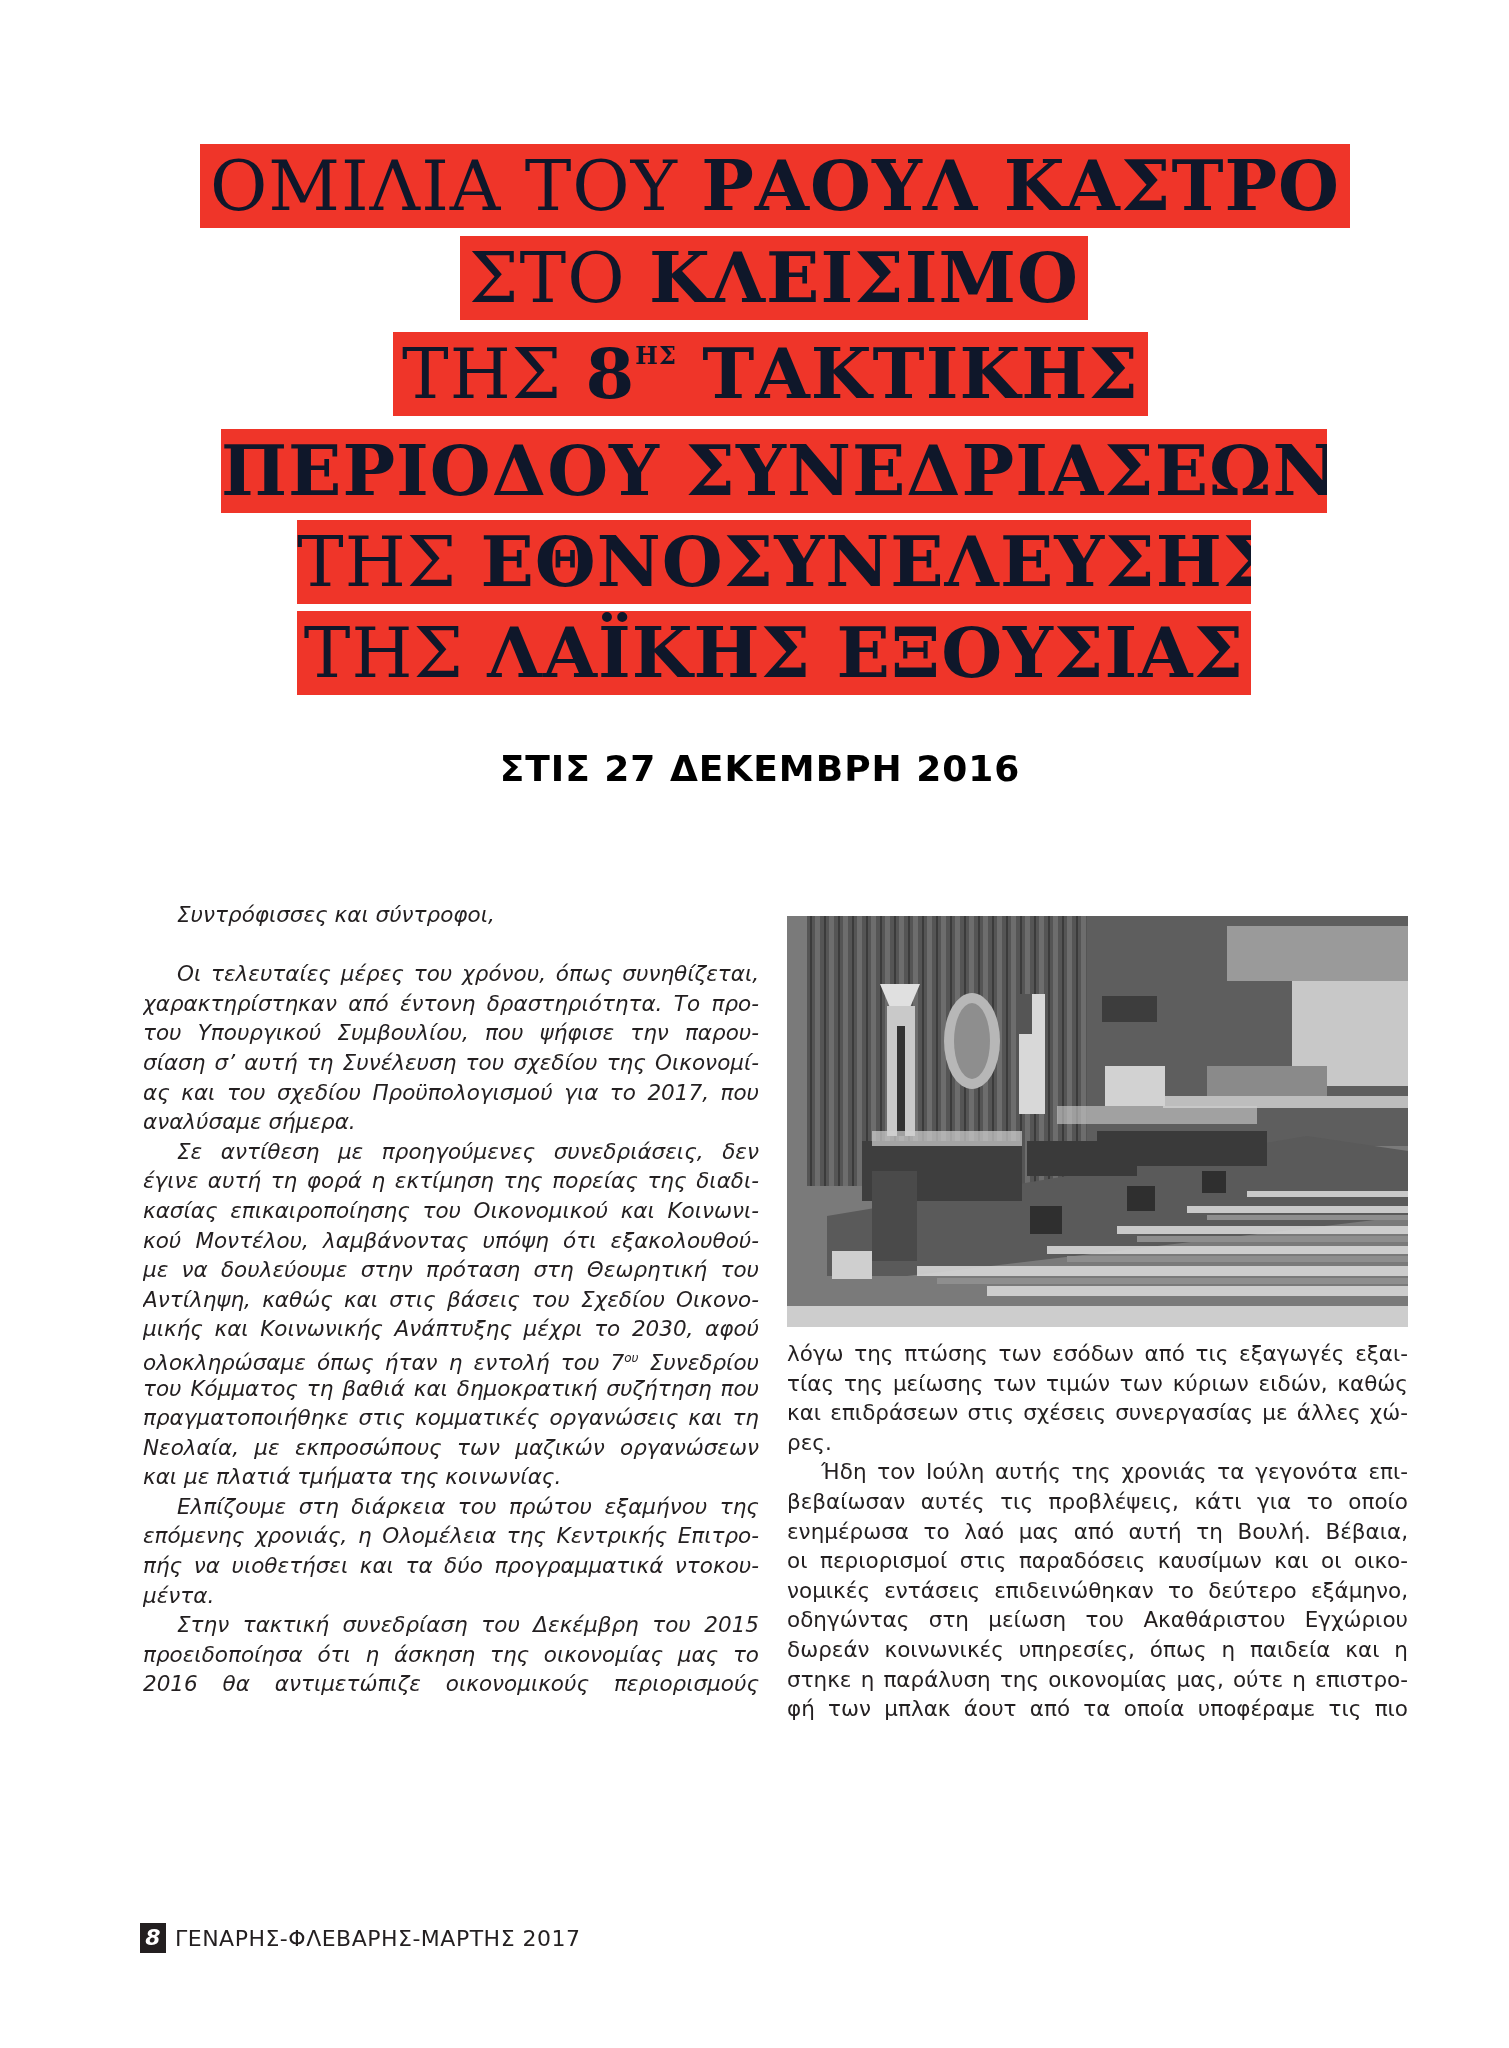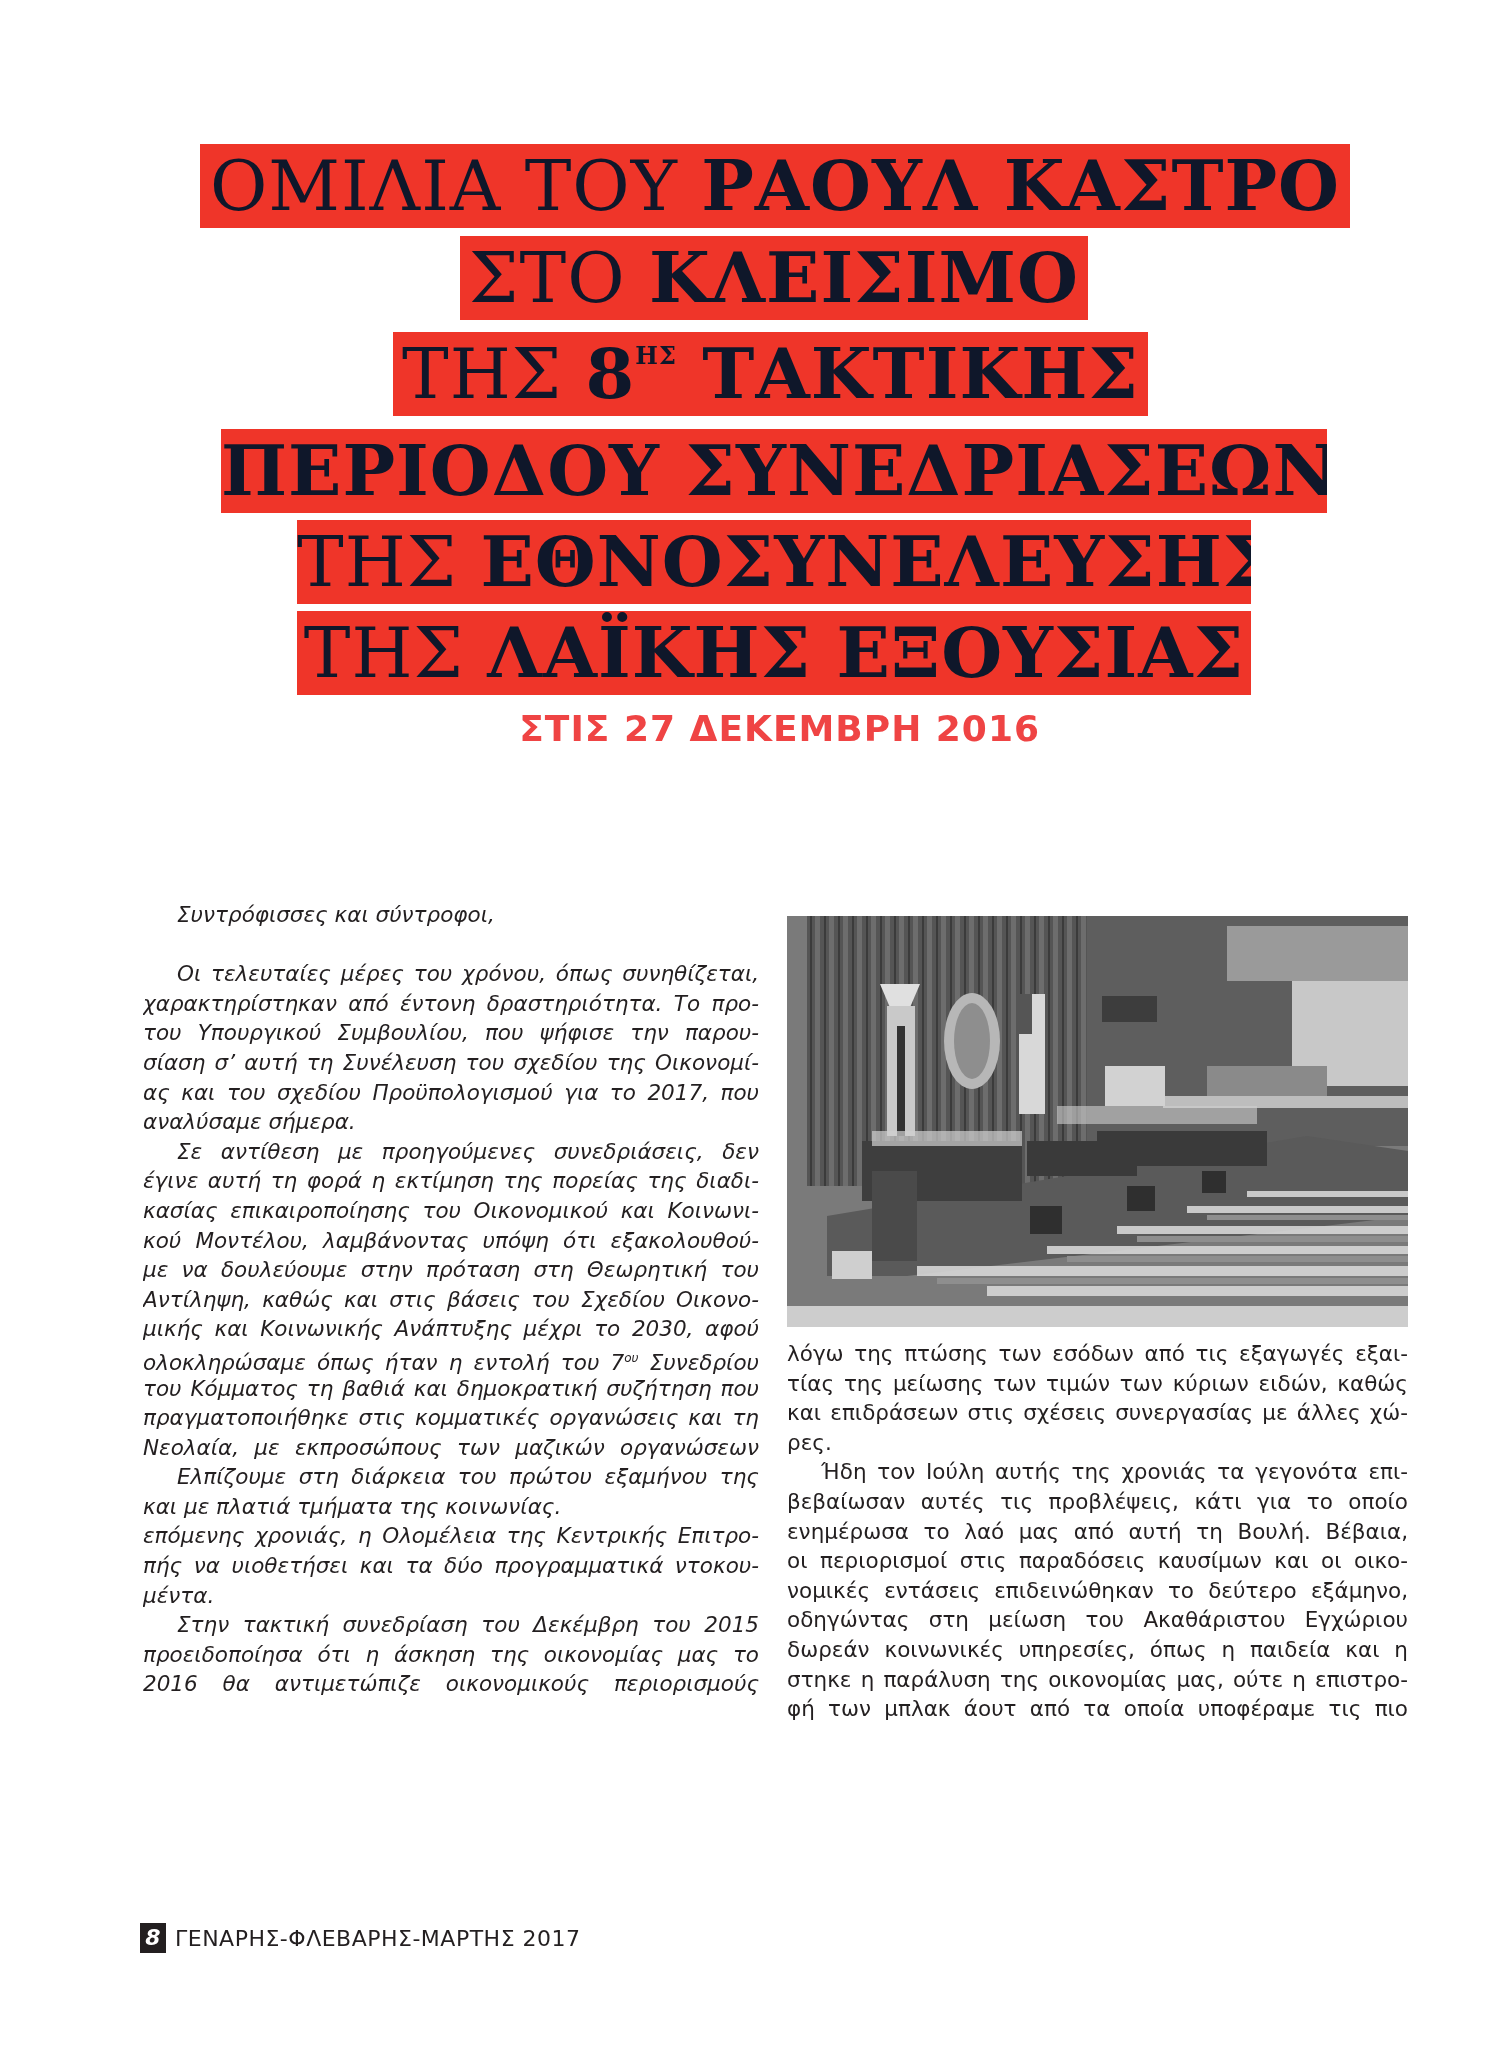--- a/index.html
+++ b/index.html
@@ -14,22 +14,22 @@
   .title-bar .thin { font-weight: normal; }
   .title-bar sup { font-size: 24px; vertical-align: top; line-height: 40px; position: relative; top: 4px; }
 
   #bar1 { left: 200px; top: 144px; width: 1150px; }
   #bar2 { left: 460px; top: 236px; width: 628px; }
   #bar3 { left: 393px; top: 332px; width: 755px; }
   #bar4 { left: 221px; top: 429px; width: 1106px; }
   #bar5 { left: 297px; top: 520px; width: 954px; }
   #bar6 { left: 297px; top: 611px; width: 954px; }
 
-  .subtitle { position: absolute; left: 480px; top: 708px; width: 560px;
-              text-align: right; color: #ef4444; font-family: "DejaVu Sans", sans-serif;
+  .subtitle { position: absolute; left: 480px; top: 748px; width: 560px;
+              text-align: center; color: #000000; font-family: "DejaVu Sans", sans-serif;
               font-size: 36px; font-weight: bold; letter-spacing: 1px; }
 
   .col { position: absolute; font-size: 21.5px; line-height: 29.6px; }
   #col-left { left: 143px; top: 900px; width: 616px; font-style: italic; }
   #col-right { left: 787px; top: 1339px; width: 621px; }
   .line { display: block; height: 29.6px; text-align: justify; text-align-last: justify; white-space: nowrap; overflow: hidden; }
   .line.last { text-align-last: left; }
   .line.indent { padding-left: 34px; }
   .spacer { display: block; height: 29.6px; }
 
@@ -81,22 +81,22 @@
       <span class="line">έγινε αυτή τη φορά η εκτίμηση της πορείας της διαδι-</span>
       <span class="line">κασίας επικαιροποίησης του Οικονομικού και Κοινωνι-</span>
       <span class="line">κού Μοντέλου, λαμβάνοντας υπόψη ότι εξακολουθού-</span>
       <span class="line">με να δουλεύουμε στην πρόταση στη Θεωρητική του</span>
       <span class="line">Αντίληψη, καθώς και στις βάσεις του Σχεδίου Οικονο-</span>
       <span class="line">μικής και Κοινωνικής Ανάπτυξης μέχρι το 2030, αφού</span>
       <span class="line">ολοκληρώσαμε όπως ήταν η εντολή του 7<sup style="font-size:12px;">ου</sup> Συνεδρίου</span>
       <span class="line">του Κόμματος τη βαθιά και δημοκρατική συζήτηση που</span>
       <span class="line">πραγματοποιήθηκε στις κομματικές οργανώσεις και τη</span>
       <span class="line">Νεολαία, με εκπροσώπους των μαζικών οργανώσεων</span>
+      <span class="line last">και με πλατιά τμήματα της κοινωνίας.</span>
       <span class="line indent">Ελπίζουμε στη διάρκεια του πρώτου εξαμήνου της</span>
-      <span class="line last">και με πλατιά τμήματα της κοινωνίας.</span>
       <span class="line">επόμενης χρονιάς, η Ολομέλεια της Κεντρικής Επιτρο-</span>
       <span class="line">πής να υιοθετήσει και τα δύο προγραμματικά ντοκου-</span>
       <span class="line last">μέντα.</span>
       <span class="line indent">Στην τακτική συνεδρίαση του Δεκέμβρη του 2015</span>
       <span class="line">προειδοποίησα ότι η άσκηση της οικονομίας μας το</span>
       <span class="line">2016 θα αντιμετώπιζε οικονομικούς περιορισμούς</span>
     </div>
 </div>
 
 <div class="photo">

